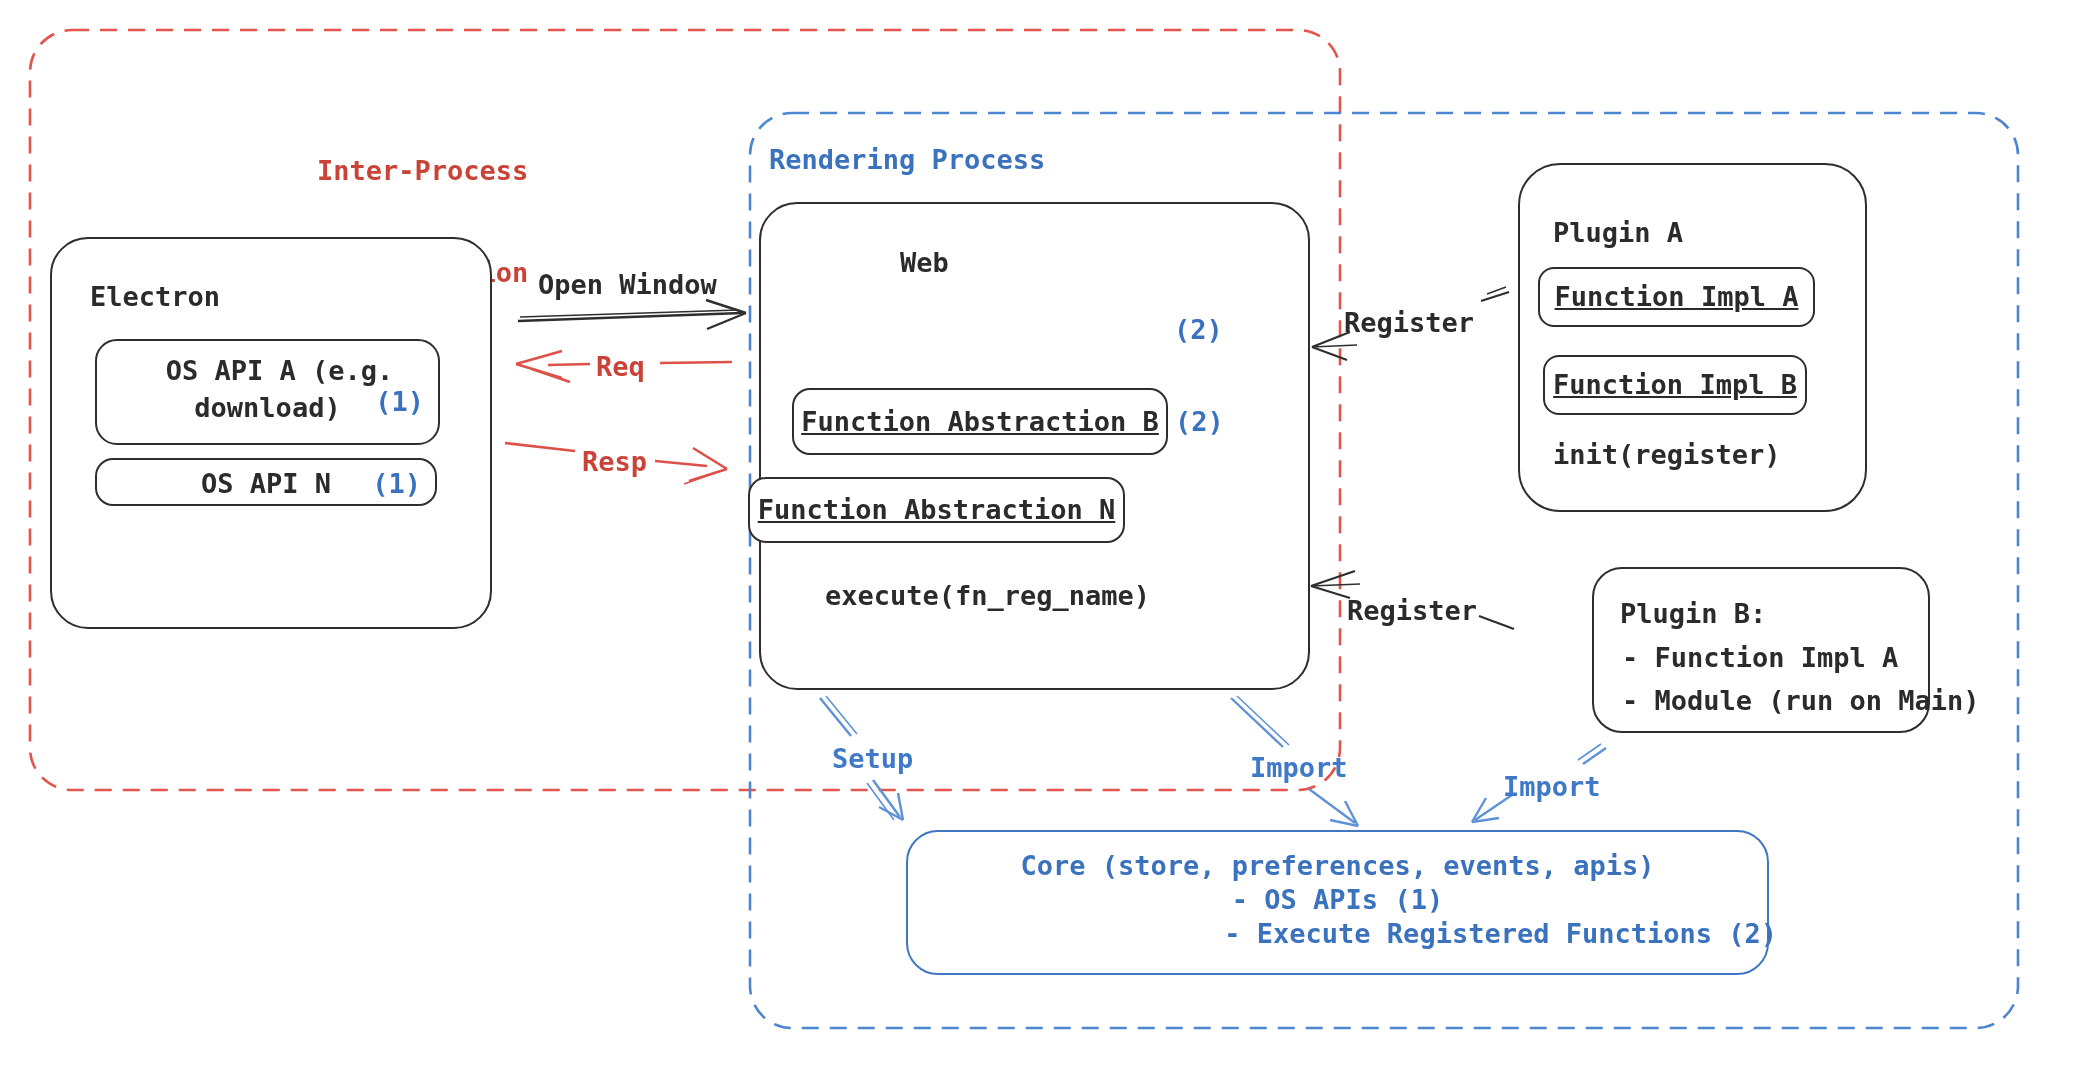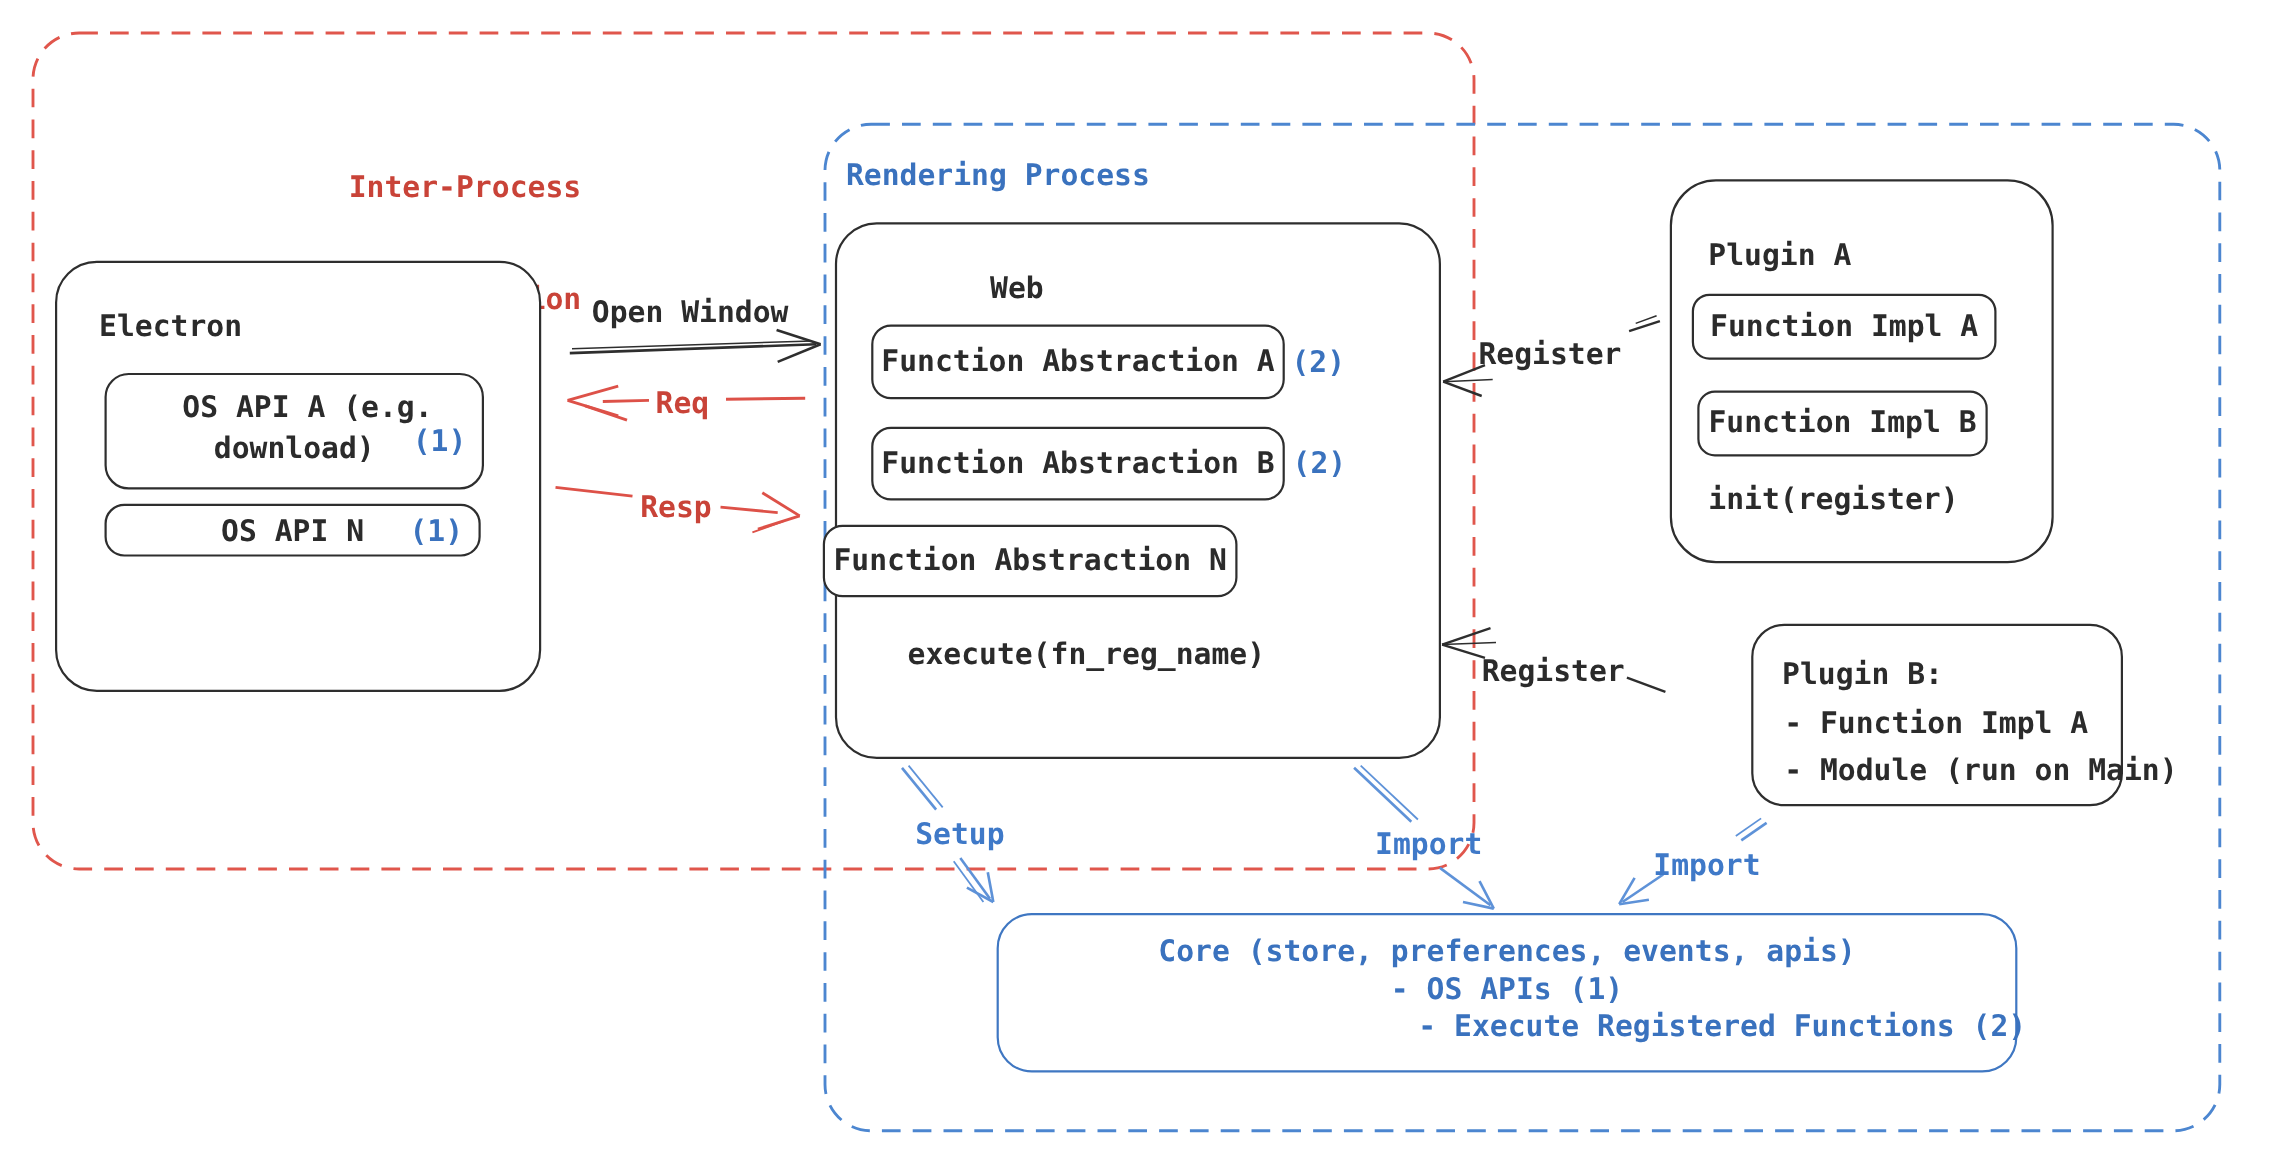--- a/index.html
+++ b/index.html
@@ -16,20 +16,21 @@
   .box{
     position:absolute;
     background:#ffffff;
     border:2.2px solid #2e2e2e;
     box-sizing:border-box;
   }
   .bluebox{border:2.2px solid #3f77c2;}
   .center{
     display:flex;align-items:center;justify-content:center;
     text-align:right;
+    text-decoration:underline;
   }
   .t28{font-size:27px;line-height:34px;}
   .blue{color:#3a72be;}
   .red{color:#c94338;}
   .lightblue{color:#3f79c8;}
   svg{position:absolute;left:0;top:0;}
   .lbl{white-space:pre;}
 </style>
 </head>
 <body>
@@ -127,21 +128,20 @@
     <div class="abs t28 blue" style="right:14px;top:7px;">(1)</div>
   </div>
 
   <div class="abs t28 lbl" style="left:538px;top:268px;">Open Window</div>
   <div class="abs t28 red lbl" style="left:596px;top:350px;">Req</div>
   <div class="abs t28 red lbl" style="left:582px;top:445px;">Resp</div>
 
   <div class="box" style="left:759px;top:202px;width:551px;height:488px;border-radius:38px;"></div>
   <div class="abs t28 lbl" style="left:900px;top:246px;">Web</div>
 
-  <div class="box center t28" style="left:792px;top:295px;width:376px;height:68px;border-radius:18px;">Function Abstraction A</div>
   <div class="abs t28 blue" style="left:1174px;top:313px;">(2)</div>
 
   <div class="box center t28" style="left:792px;top:388px;width:376px;height:67px;border-radius:18px;">Function Abstraction B</div>
   <div class="abs t28 blue" style="left:1175px;top:405px;">(2)</div>
 
   <div class="box center t28" style="left:748px;top:477px;width:377px;height:66px;border-radius:18px;">Function Abstraction N</div>
 
   <div class="abs t28 lbl" style="left:825px;top:579px;">execute(fn_reg_name)</div>
 
   <div class="abs t28 lbl" style="left:1344px;top:306px;">Register</div>
@@ -156,19 +156,19 @@
   <div class="box" style="left:1592px;top:567px;width:338px;height:166px;border-radius:30px;">
     <div class="abs t28 lbl" style="left:26px;top:28px;">Plugin B:</div>
     <div class="abs t28 lbl" style="left:28px;top:115px;">- Module (run on Main)</div>
     <div class="abs t28 lbl" style="left:28px;top:72px;">- Function Impl A</div>
   </div>
 
   <div class="abs t28 lightblue lbl" style="left:832px;top:742px;">Setup</div>
   <div class="abs t28 lightblue lbl" style="left:1250px;top:751px;">Import</div>
   <div class="abs t28 lightblue lbl" style="left:1503px;top:770px;">Import</div>
 
-  <div class="box bluebox" style="left:906px;top:830px;width:928px;height:145px;border-radius:32px;">
+  <div class="box bluebox" style="left:906px;top:830px;width:863px;height:145px;border-radius:32px;">
     <div class="abs t28 blue" style="left:0;top:17px;width:100%;text-align:center;">Core (store, preferences, events, apis)</div>
     <div class="abs t28 blue" style="left:0;top:51px;width:100%;text-align:center;">- OS APIs (1)</div>
     <div class="abs t28 blue" style="left:10px;top:85px;width:100%;text-align:right;">- Execute Registered Functions (2)</div>
   </div>
 
 </div>
 
 </body></html>

